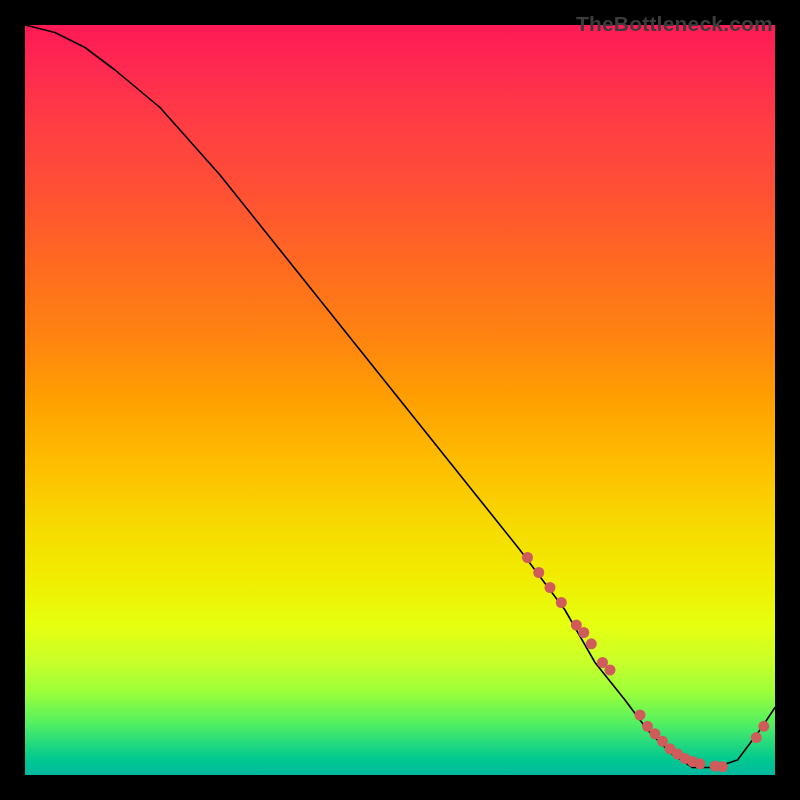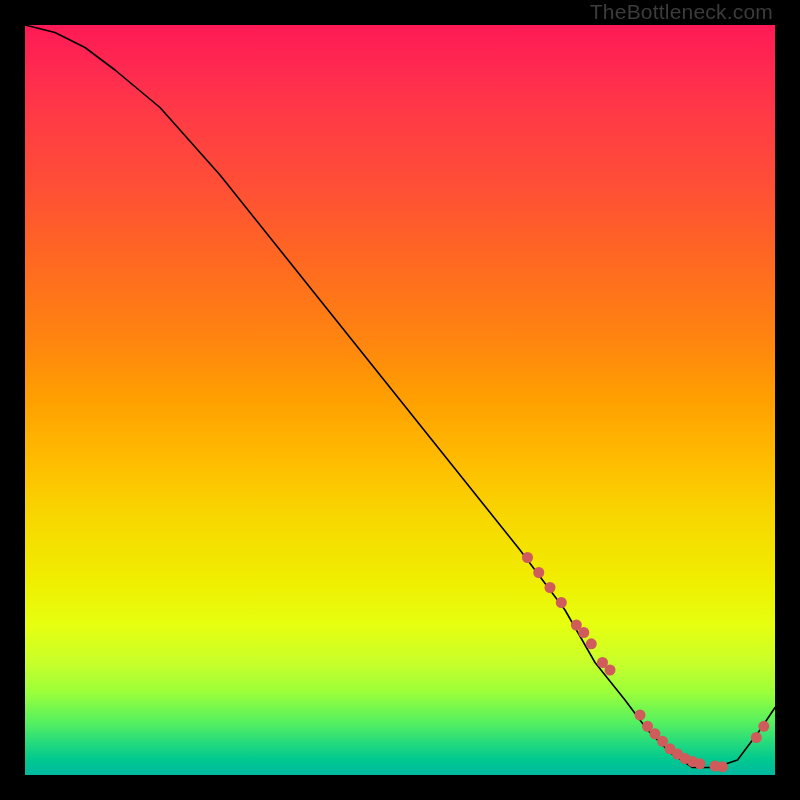--- a/index.html
+++ b/index.html
@@ -38,25 +38,25 @@
       #9bff3a 89%,
       #55f060 93%,
       #20d880 96%,
       #00c890 98%,
       #00b8a0 100%
     );
   }
 
   .watermark {
     position: absolute;
-    top: 0;
+    top: 12px;
     right: 27px;
     color: #3c3c3c;
     font-size: 21px;
-    font-weight: 400;
+    font-weight: 700;
     letter-spacing: 0.2px;
   }
 
   svg.curve {
     position: absolute;
     left: 25px;
     top: 25px;
     width: 750px;
     height: 750px;
     pointer-events: none;

